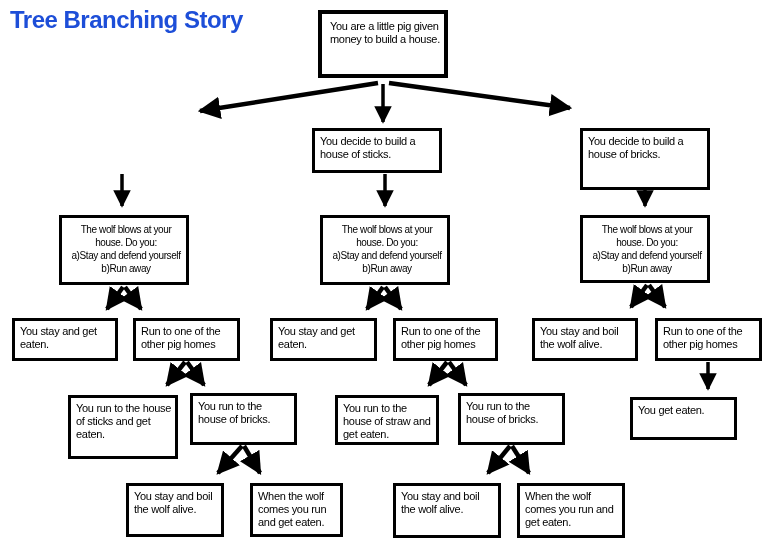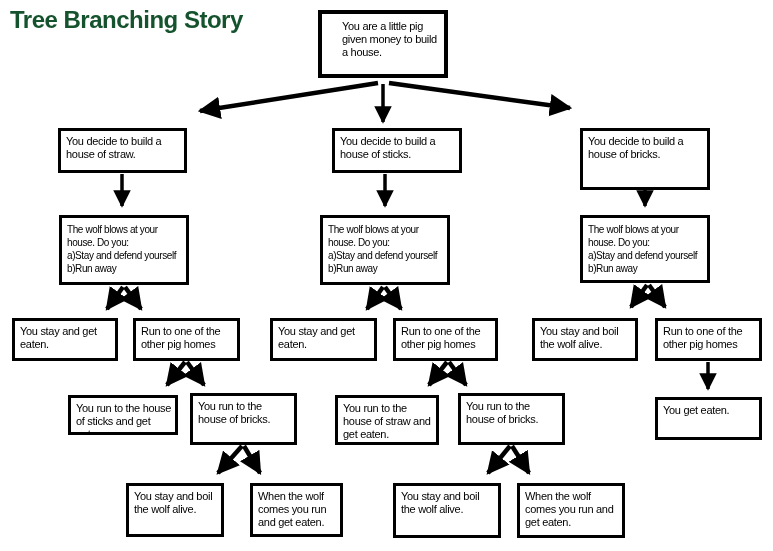--- a/index.html
+++ b/index.html
@@ -16,21 +16,21 @@
     color: #000000;
     overflow: hidden;
   }
   #title {
     position: absolute;
     left: 10px;
     top: 6px;
     font-size: 24px;
     font-weight: bold;
     letter-spacing: -0.5px;
-    color: #14532d;
+    color: #1d4ed8;
   }
   #edges {
     position: absolute;
     left: 0;
     top: 0;
     width: 773px;
     height: 551px;
   }
   .node {
     position: absolute;
@@ -39,27 +39,28 @@
     background: #ffffff;
     padding: 4px 2px 2px 5px;
     font-size: 11px;
     line-height: 13px;
     letter-spacing: -0.3px;
     white-space: pre-line;
     overflow: hidden;
   }
   .node.root-box {
     border-width: 4px;
-    padding: 6px 3px 2px 20px;
+    padding: 6px 3px 2px 8px;
   }
   .node.wolf-box {
     font-size: 10px;
     line-height: 13px;
     letter-spacing: -0.4px;
     padding: 5px 1px 2px 5px;
+    text-align: center;
   }
   .edge-line {
     stroke: #000000;
     fill: none;
   }
 </style>
 </head>
 <body>
 
 <div id="canvas">
@@ -95,45 +96,44 @@
     <line class="edge-line" x1="708" y1="362" x2="708" y2="389" stroke-width="3.5" marker-end="url(#ah)"></line>
 
     <line class="edge-line" x1="242" y1="446" x2="218" y2="473" stroke-width="4.5" marker-end="url(#ah)"></line>
     <line class="edge-line" x1="244" y1="446" x2="260" y2="473" stroke-width="4.5" marker-end="url(#ah)"></line>
     <line class="edge-line" x1="510" y1="446" x2="488" y2="473" stroke-width="4.5" marker-end="url(#ah)"></line>
     <line class="edge-line" x1="512" y1="446" x2="529" y2="473" stroke-width="4.5" marker-end="url(#ah)"></line>
   </svg>
 
   <div class="node root-box" style="left:318px; top:10px; width:130px; height:68px">You are a little pig given money to build a house.</div>
 
-  <div class="node" style="left:58px; top:128px; width:129px; height:45px">You decide to build a house of straw.</div>
-  <div class="node" style="left:332px; top:128px; width:130px; height:45px">You decide to build a house of sticks.</div>
+  <div class="node" style="left:312px; top:128px; width:130px; height:45px">You decide to build a house of sticks.</div>
   <div class="node" style="left:580px; top:128px; width:130px; height:62px">You decide to build a house of bricks.</div>
 
   <div class="node wolf-box" style="left:59px; top:215px; width:130px; height:70px">The wolf blows at your house.  Do you:
 a)Stay and defend yourself
 b)Run away</div>
   <div class="node wolf-box" style="left:320px; top:215px; width:130px; height:70px">The wolf blows at your house.  Do you:
 a)Stay and defend yourself
 b)Run away</div>
   <div class="node wolf-box" style="left:580px; top:215px; width:130px; height:68px">The wolf blows at your house.  Do you:
 a)Stay and defend yourself
 b)Run away</div>
 
   <div class="node" style="left:12px; top:318px; width:106px; height:43px">You stay and get eaten.</div>
   <div class="node" style="left:133px; top:318px; width:107px; height:43px">Run to one of the other pig homes</div>
   <div class="node" style="left:270px; top:318px; width:107px; height:43px">You stay and get eaten.</div>
   <div class="node" style="left:393px; top:318px; width:105px; height:43px">Run to one of the other pig homes</div>
   <div class="node" style="left:532px; top:318px; width:106px; height:43px">You stay and boil the wolf alive.</div>
   <div class="node" style="left:655px; top:318px; width:107px; height:43px">Run to one of the other pig homes</div>
 
-  <div class="node" style="left:68px; top:395px; width:110px; height:40px">You run to the house of sticks and get eaten.</div>
+  <div class="node" style="left:68px; top:395px; width:110px; height:64px">You run to the house of sticks and get eaten.</div>
   <div class="node" style="left:190px; top:393px; width:107px; height:52px">You run to the house of bricks.</div>
   <div class="node" style="left:335px; top:395px; width:104px; height:50px">You run to the house of straw and get eaten.</div>
   <div class="node" style="left:458px; top:393px; width:107px; height:52px">You run to the house of bricks.</div>
-  <div class="node" style="left:655px; top:397px; width:107px; height:43px">You get eaten.</div>
+  <div class="node" style="left:630px; top:397px; width:107px; height:43px">You get eaten.</div>
 
   <div class="node" style="left:126px; top:483px; width:98px; height:54px">You stay and boil the wolf alive.</div>
   <div class="node" style="left:250px; top:483px; width:93px; height:54px">When the wolf comes you run and get eaten.</div>
   <div class="node" style="left:393px; top:483px; width:108px; height:55px">You stay and boil the wolf alive.</div>
   <div class="node" style="left:517px; top:483px; width:108px; height:55px">When the wolf comes you run and get eaten.</div>
 
 </div>
 
 </body></html>

